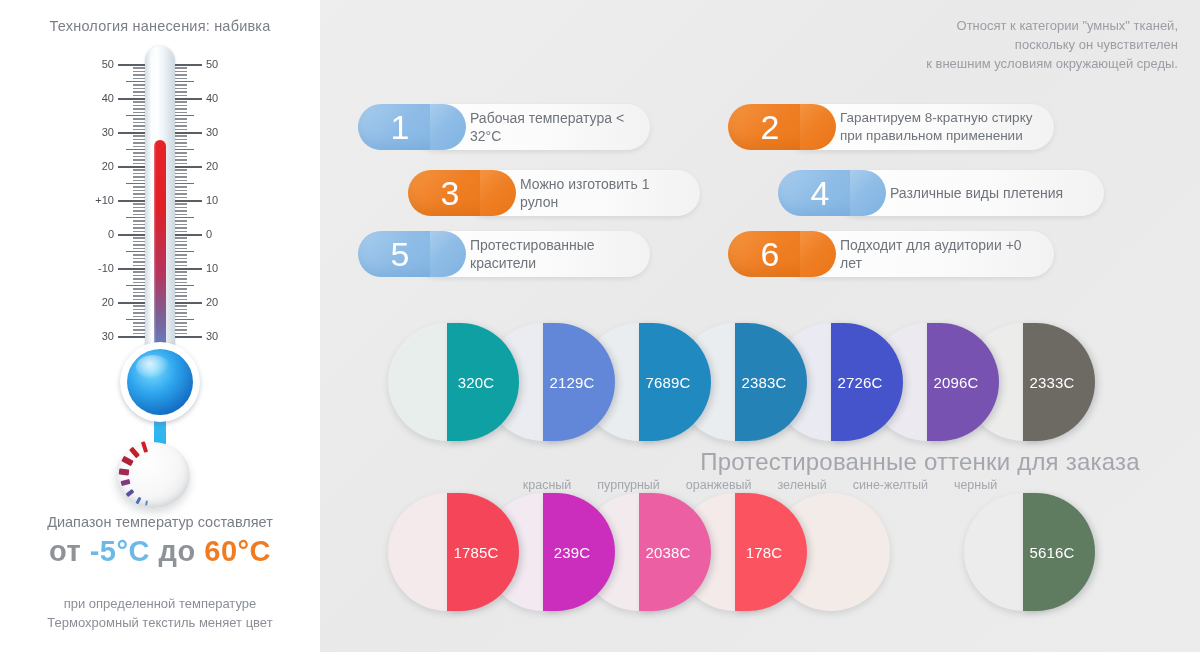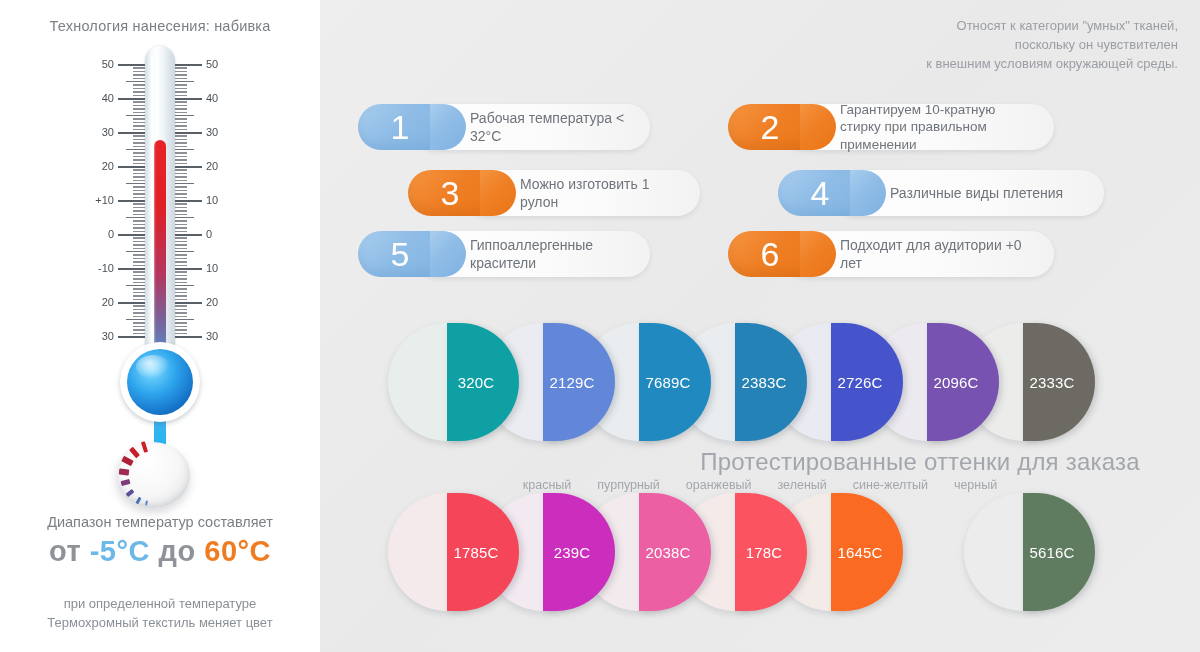--- a/index.html
+++ b/index.html
@@ -402,33 +402,33 @@
     <div>поскольку он чувствителен</div>
     <div>к внешним условиям окружающей среды.</div>
   </div>
 
   <div id="features">
       <div class="pill blue" style="left: 38px; top: 104px; width: 292px;">
         <div class="body">Рабочая температура &lt; 32°C</div>
         <div class="numcap">1</div>
       </div>
       <div class="pill orange" style="left: 408px; top: 104px; width: 326px;">
-        <div class="body two-line">Гарантируем 10-кратную стирку при правильном применении</div>
+        <div class="body two-line">Гарантируем 8-кратную стирку при правильном применении</div>
         <div class="numcap">2</div>
       </div>
       <div class="pill orange" style="left: 88px; top: 170px; width: 292px;">
         <div class="body">Можно изготовить 1 рулон</div>
         <div class="numcap">3</div>
       </div>
       <div class="pill blue" style="left: 458px; top: 170px; width: 326px;">
         <div class="body">Различные виды плетения</div>
         <div class="numcap">4</div>
       </div>
       <div class="pill blue" style="left: 38px; top: 231px; width: 292px;">
-        <div class="body">Гиппоаллергенные красители</div>
+        <div class="body">Протестированные красители</div>
         <div class="numcap">5</div>
       </div>
       <div class="pill orange" style="left: 408px; top: 231px; width: 326px;">
         <div class="body">Подходит для аудитории +0 лет</div>
         <div class="numcap">6</div>
       </div>
     </div>
 
   <div id="row-top" class="circle-row" style="left: 0px; top: 323px; width: 880px;">
       <div class="swatch" style="left: 68px; z-index: 20;">
@@ -505,23 +505,20 @@
         </div>
       </div>
       <div class="swatch" style="left: 356px; z-index: 17;">
         <div class="disc" style="background: rgb(244, 234, 234);"></div>
         <div class="half" style="background: rgb(251, 83, 96);">
           <span class="code">178C</span>
         </div>
       </div>
       <div class="swatch" style="left: 452px; z-index: 16;">
         <div class="disc" style="background: rgb(243, 235, 231);"></div>
-        <div class="half" style="background: rgb(251, 106, 35);">
-          <span class="code">1645C</span>
-        </div>
       </div>
       <div class="swatch" style="left: 644px; z-index: 14;">
         <div class="disc" style="background: rgb(236, 236, 236);"></div>
         <div class="half" style="background: rgb(95, 123, 96);">
           <span class="code">5616C</span>
         </div>
       </div>
     </div>
 </div>
 

